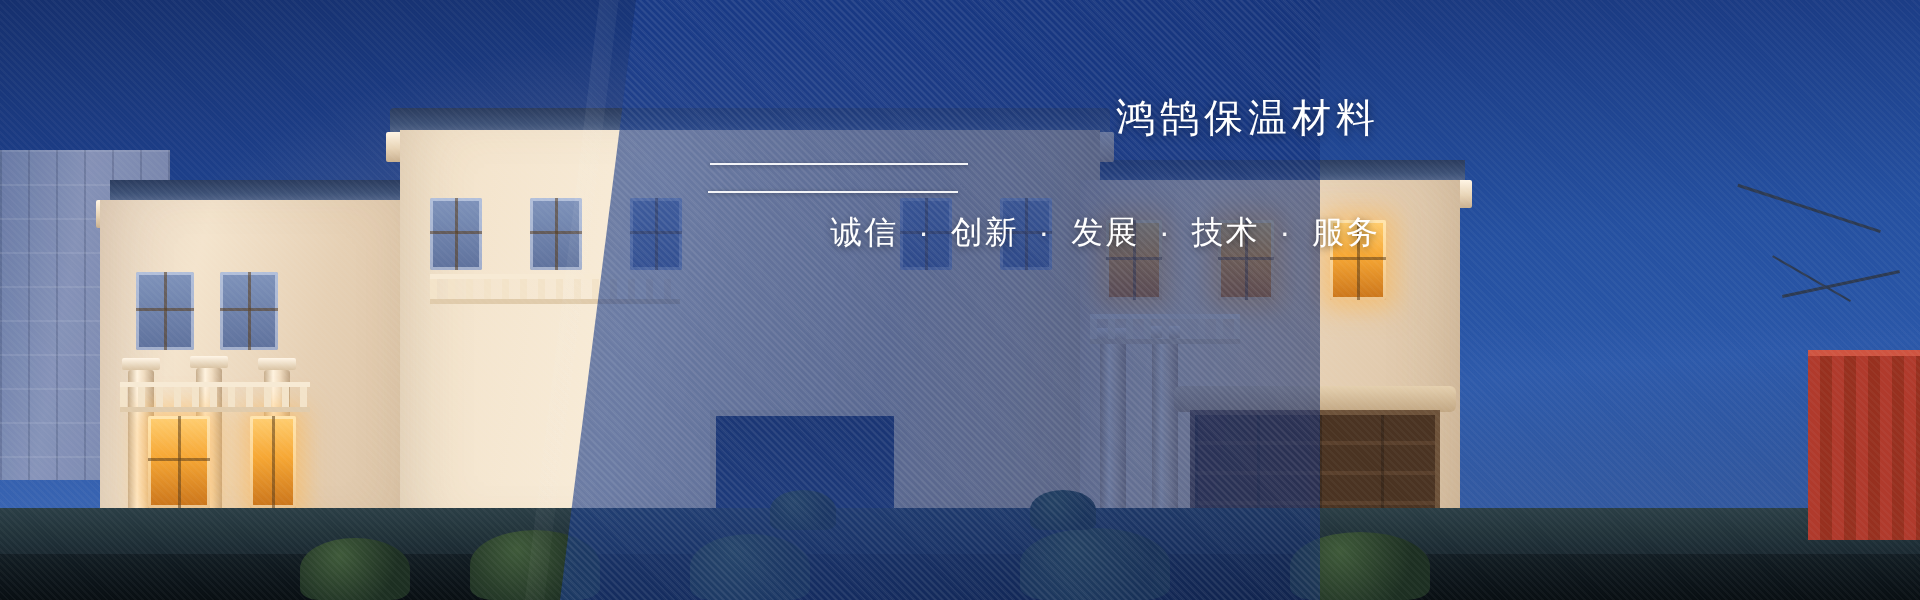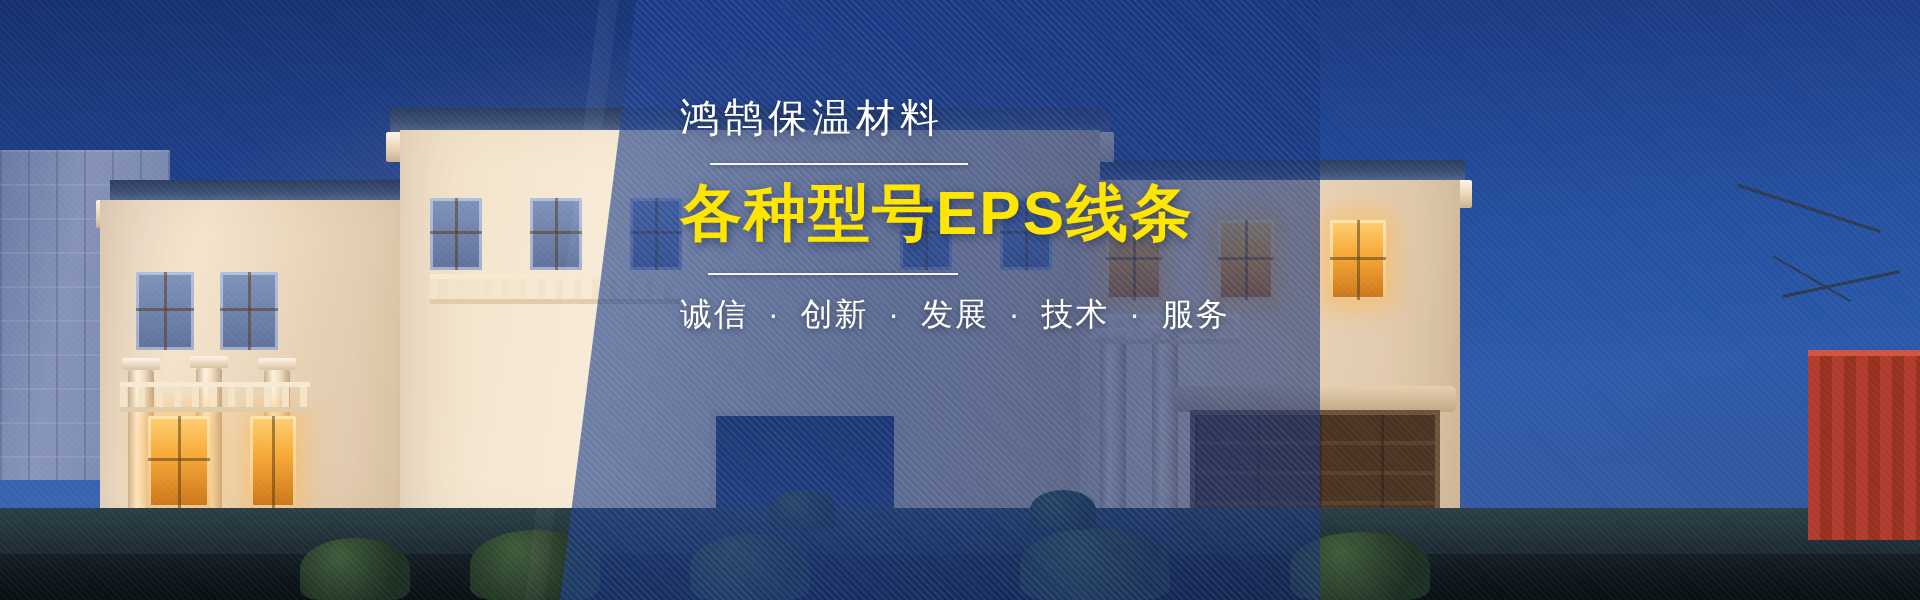--- a/index.html
+++ b/index.html
@@ -9,20 +9,21 @@
   }
   * { box-sizing: border-box; }
 
   .banner {
     position: relative;
     width: 1920px;
     height: 600px;
     overflow: hidden;
     font-family: "Liberation Sans", "DejaVu Sans", sans-serif;
     background: #000000;
+    text-align: right;
   }
 
   
   .photo { position: absolute; inset: 0; overflow: hidden; }
 
   
   .sky {
     position: absolute; left: 0; top: 0; width: 100%; height: 100%;
     background:
       radial-gradient(ellipse 900px 420px at 760px 330px, rgba(255,206,140,0.30) 0%, rgba(255,190,120,0.10) 45%, rgba(0,0,0,0) 72%),
@@ -336,21 +337,20 @@
   </div>
   <div class="overlay-edge"></div>
   <div class="global-hatch"></div>
 
   <div class="content">
 
     <div class="brand">鸿鹄保温材料</div>
 
     <div class="rule"></div>
 
-    <div class="headline">各种型号EPS线条</div>
 
     <div class="rule bottom"></div>
 
     <div class="tagline">
       <span>诚信</span>
       <span class="dot">·</span>
       <span>创新</span>
       <span class="dot">·</span>
       <span>发展</span>
       <span class="dot">·</span>

